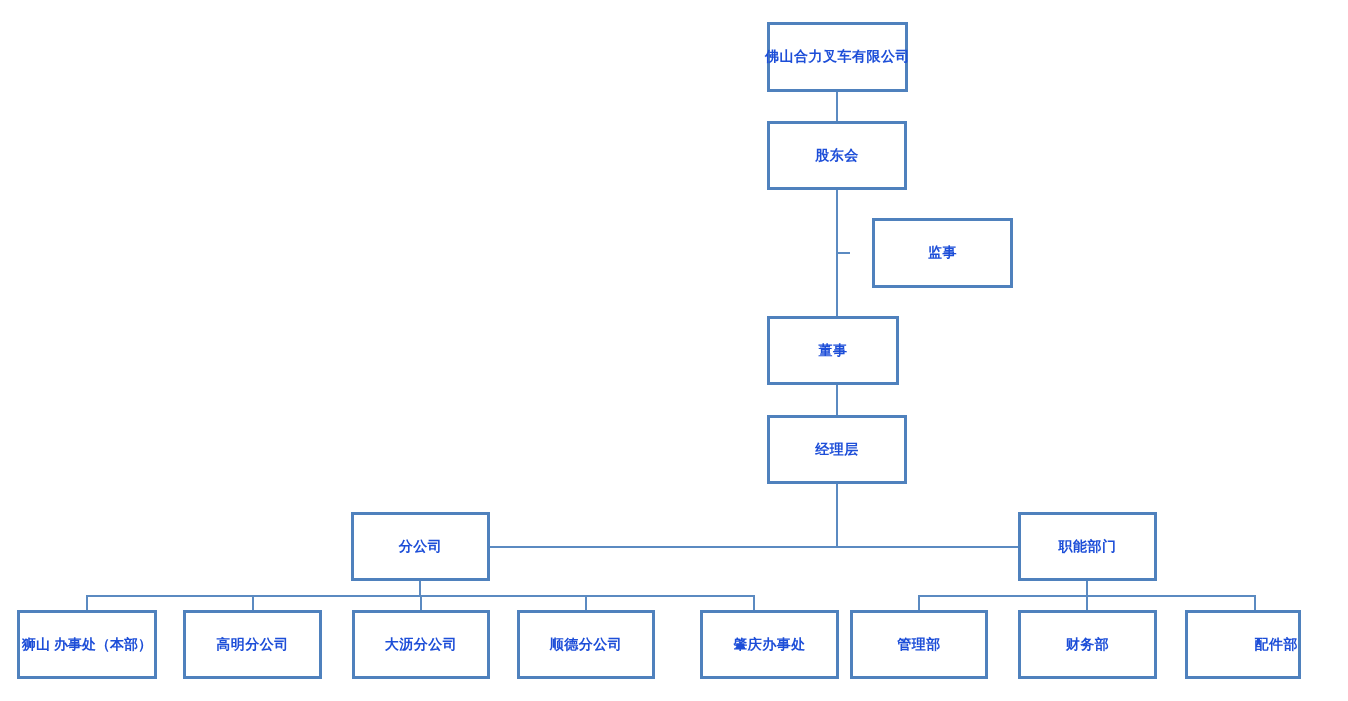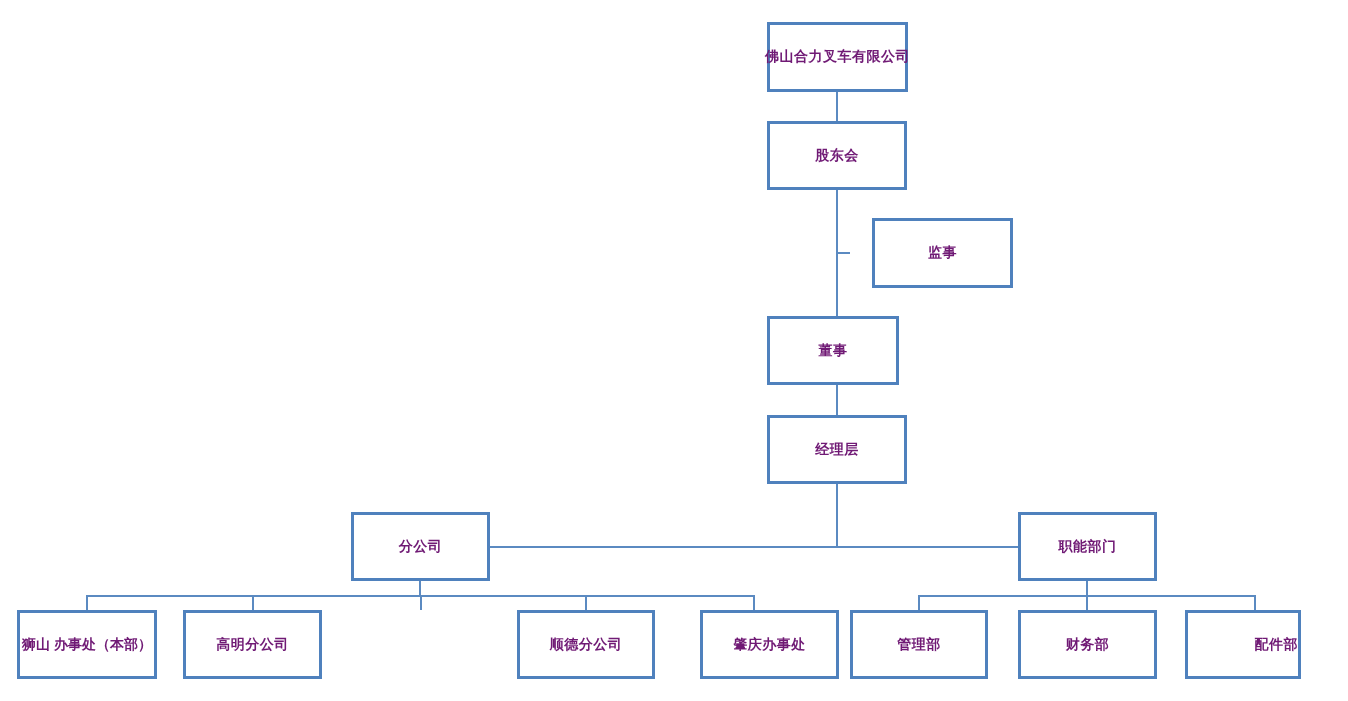--- a/index.html
+++ b/index.html
@@ -18,21 +18,21 @@
   .node {
     position: absolute;
     box-sizing: border-box;
     border: 3px solid #4f81bd;
     background: #ffffff;
     display: flex;
     align-items: center;
     justify-content: center;
     font-size: 14px;
     font-weight: bold;
-    color: #701a75;
+    color: #1d4ed8;
     white-space: nowrap;
     letter-spacing: 0.5px;
     text-align: center;
   }
   .conn {
     position: absolute;
     background: #5b8ac1;
   }
 
   
@@ -125,20 +125,23 @@
   </div>
 
   <div class="node p-c0">
     <span>狮山 办事处（本部）</span>
   </div>
 
   <div class="node p-c1">
     <span>高明分公司</span>
   </div>
 
+  <div class="node p-c2">
+    <span>大沥分公司</span>
+  </div>
 
   <div class="node p-c3">
     <span>顺德分公司</span>
   </div>
 
   <div class="node p-c4">
     <span>肇庆办事处</span>
   </div>
 
   <div class="node p-c5">

